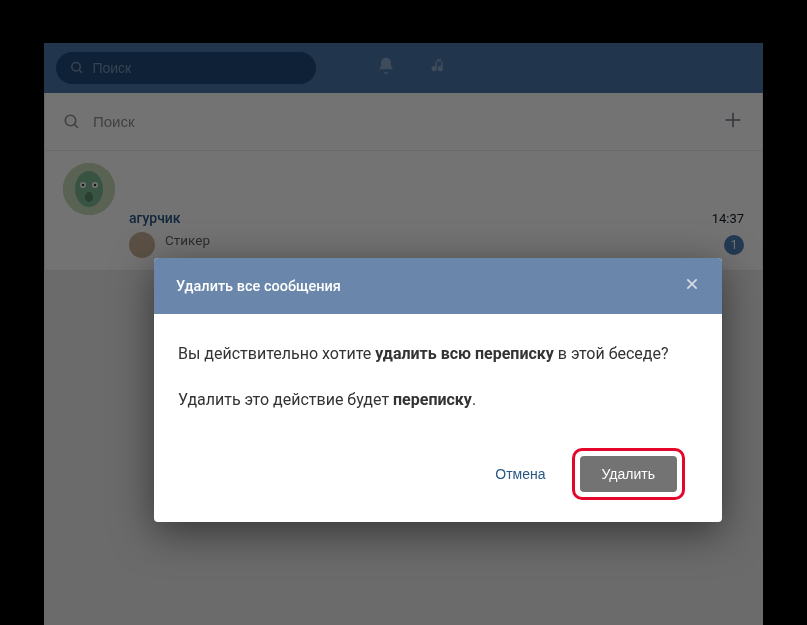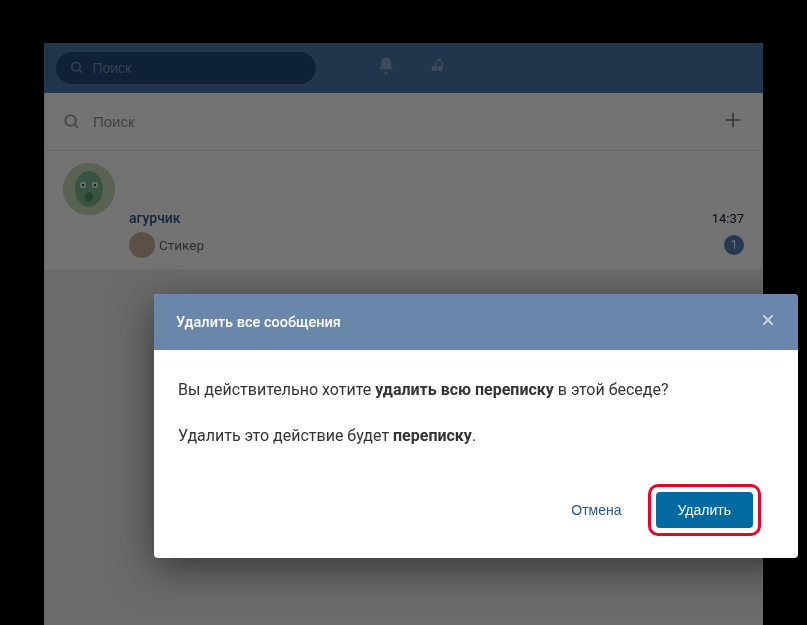--- a/index.html
+++ b/index.html
@@ -105,21 +105,21 @@
     }
     .chat-name { font-size: 14px; color: #2a5885; font-weight: 500; margin-top: 47px; }
     .chat-time { font-size: 13px; color: #0f172a; }
     .chat-bottom {
       display: flex;
       align-items: center;
       gap: 10px;
       margin-top: 6px;
       justify-content: space-between;
     }
-    .chat-bottom-left { display: flex; align-items: center; gap: 4px; }
+    .chat-bottom-left { display: flex; align-items: flex-start; gap: 10px; }
     .avatar-small {
       width: 26px;
       height: 26px;
       border-radius: 50%;
       background: #c9b299;
     }
     .chat-msg { font-size: 13.5px; color: #656565; }
     .badge {
       width: 20px;
       height: 20px;
@@ -136,26 +136,25 @@
       left: 44px;
       top: 43px;
       right: 44px;
       bottom: 0;
       background: rgba(0,0,0,0.55);
     }
     .dialog {
       position: absolute;
       left: 154px;
       top: 258px;
-      width: 644px;
+      width: 568px;
       background: #fff;
       border-radius: 4px;
       box-shadow: 0 10px 40px rgba(0,0,0,0.5);
       overflow: hidden;
-      margin-top: 36px;
     }
     .dialog-header {
       background: #6a87ab;
       color: #fff;
       padding: 18px 22px;
       display: flex;
       align-items: center;
       justify-content: space-between;
     }
     .dialog-title { font-size: 14.5px; font-weight: 500; }
@@ -181,21 +180,21 @@
       font-size: 14px;
       cursor: pointer;
       padding: 10px 8px;
     }
     .btn-primary-wrap {
       border: 3px solid #e4062b;
       border-radius: 10px;
       padding: 5px;
     }
     .btn-primary {
-      background: #0369a1;
+      background: #737373;
       color: #fff;
       border: none;
       border-radius: 4px;
       padding: 10px 22px;
       font-size: 14px;
       cursor: pointer;
     }
   </style>
 </head>
 <body>

